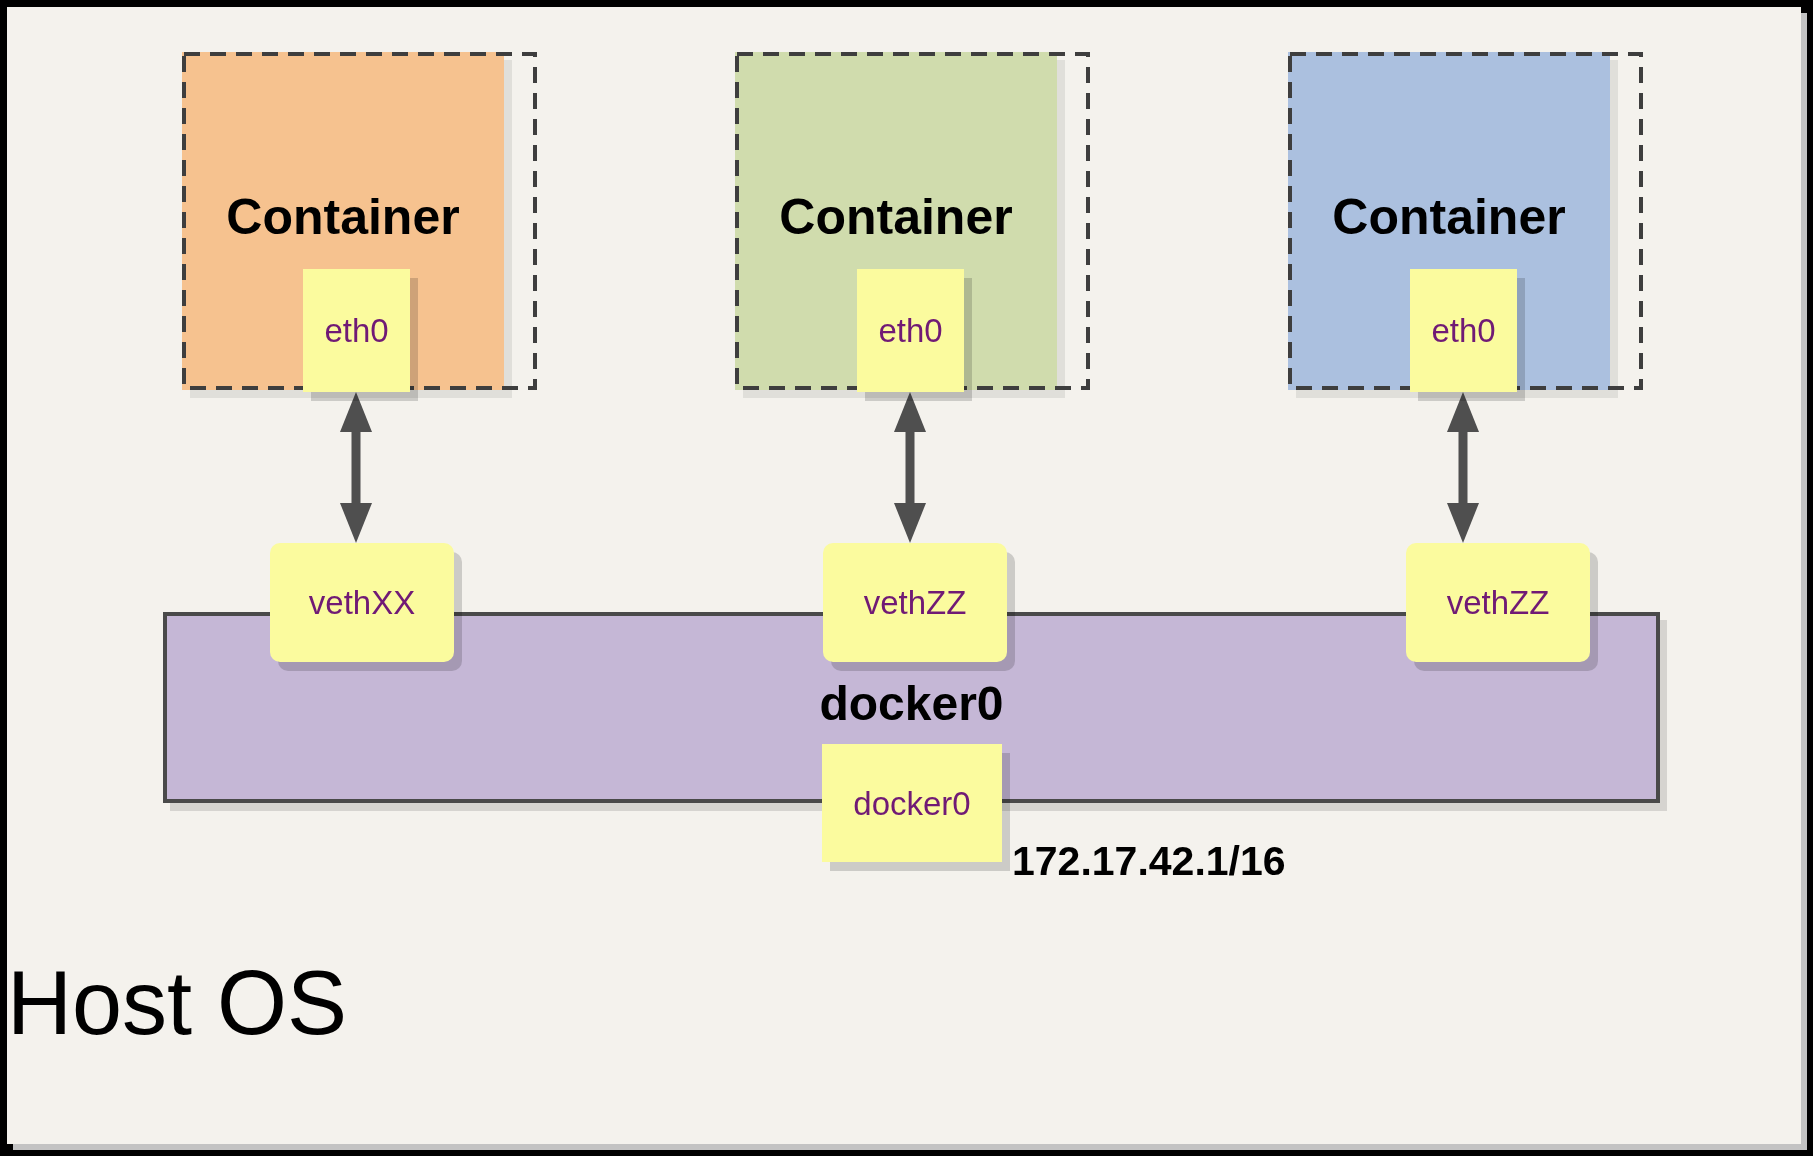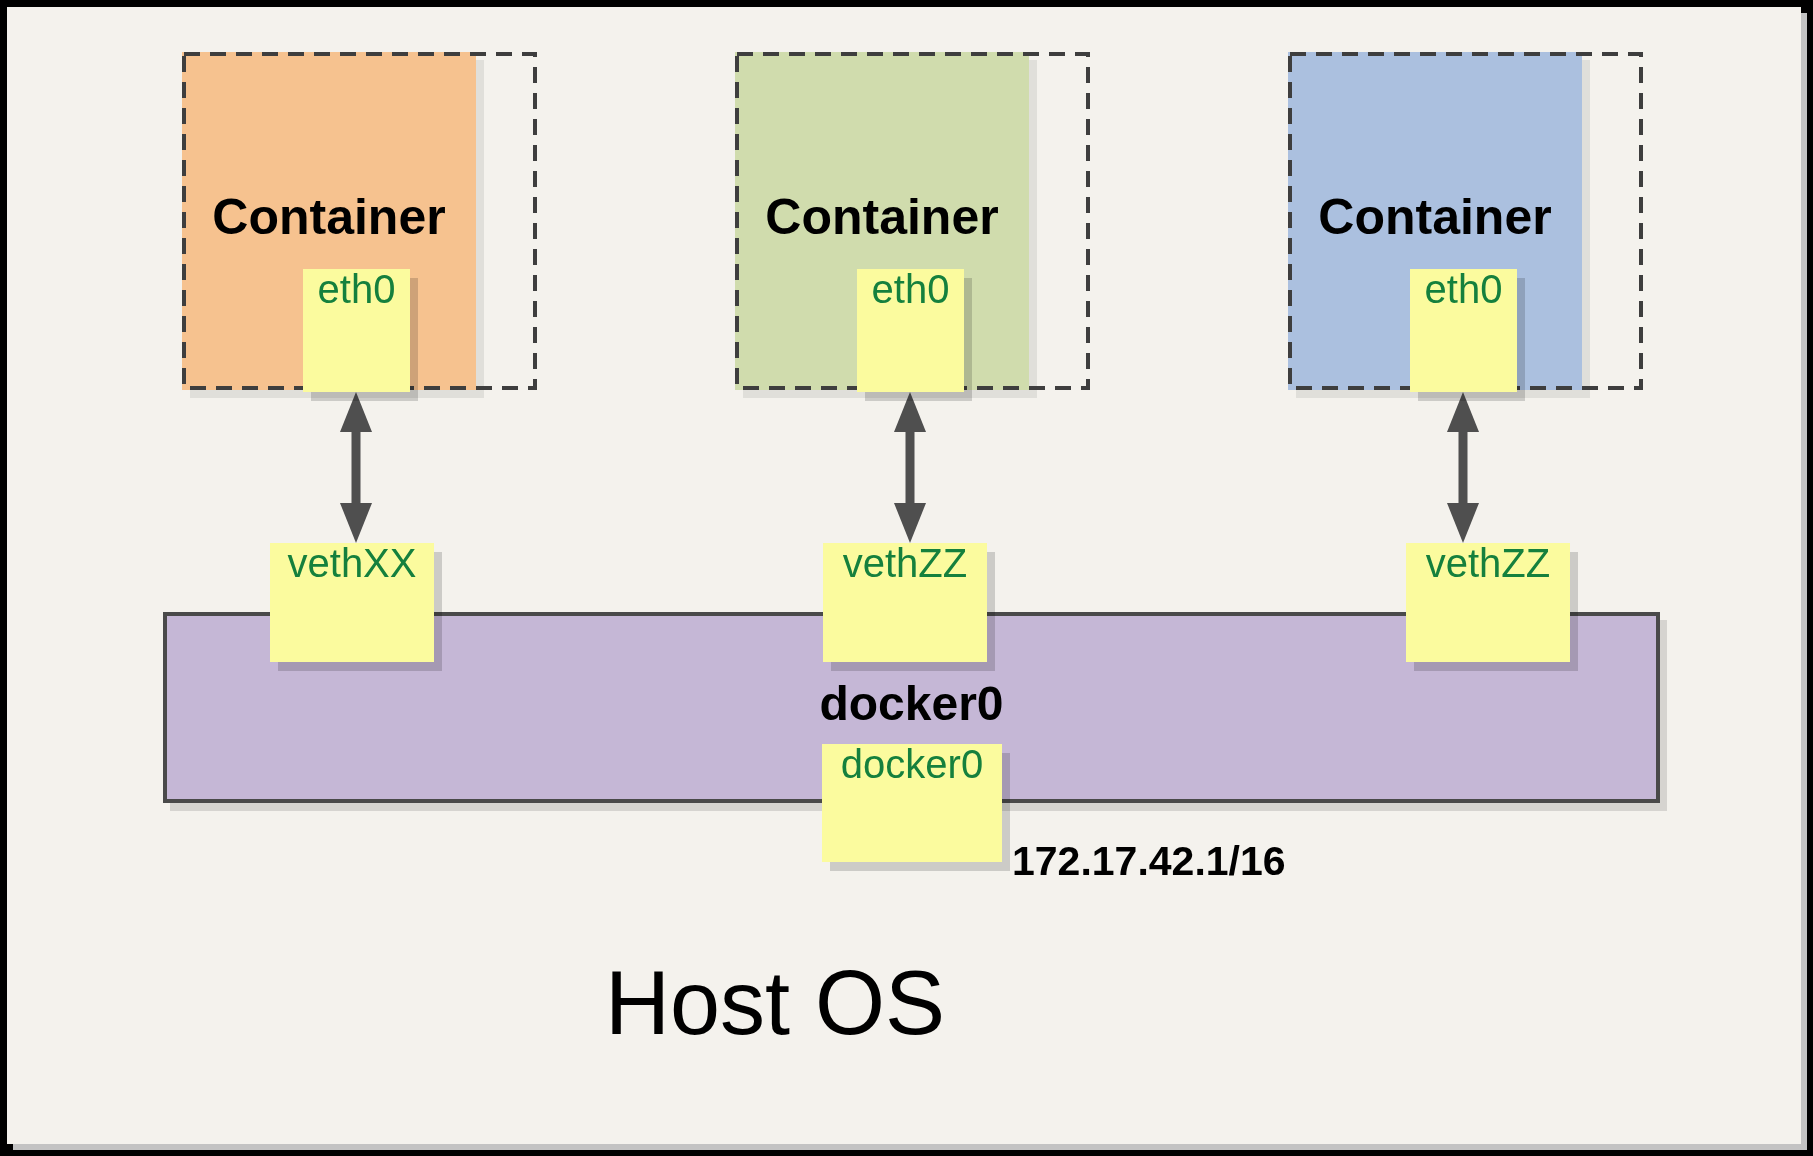--- a/index.html
+++ b/index.html
@@ -10,40 +10,40 @@
     font-family:"Liberation Sans", sans-serif;
     overflow:hidden;
   }
   .sheet{
     position:absolute;left:7px;top:7px;width:1794px;height:1137px;
     background:#F4F2ED;
     box-shadow:6px 6px 0 #C3C3C3;
     z-index:0;
   }
   .container-box{
-    position:absolute;top:52px;width:294px;height:338px;
+    position:absolute;top:52px;width:322px;height:338px;
     box-sizing:border-box;
     box-shadow:8px 8px 0 rgba(0,0,0,0.08);
     z-index:1;
   }
   .container-box svg.dash{position:absolute;left:0;top:0;display:block;}
   .container-title{
     position:absolute;left:0;top:140px;width:100%;
     text-align:center;font-size:50px;font-weight:bold;color:#000;
     line-height:1;
   }
   .label-box{
     position:absolute;
-    display:flex;justify-content:center;
+    display:flex;align-items:center;justify-content:center;
     box-shadow:8px 9px 0 rgba(0,0,0,0.16);
-    font-size:40px;color:#15803d;line-height:1;
+    font-size:33px;color:#701a75;line-height:1;
     z-index:4;
   }
   .port{width:107px;height:123px;top:269px;}
-  .veth{width:164px;height:119px;top:543px;}
+  .veth{width:184px;height:119px;top:543px;border-radius:10px;}
   .bridge-port{width:180px;height:118px;left:822px;top:744px;}
   .arrow{position:absolute;top:392px;width:36px;height:151px;z-index:2;}
   .arrow svg{display:block;}
   .arrow line{stroke:#4F4F4F;stroke-width:9;}
   .arrow polygon{fill:#4F4F4F;}
   .bridge-bar{
     position:absolute;left:163px;top:612px;width:1497px;height:191px;
     box-sizing:border-box;
     border:4px solid #4A4A4A;
     box-shadow:7px 8px 0 rgba(0,0,0,0.12);
@@ -53,21 +53,21 @@
     position:absolute;left:0;top:64px;width:100%;
     text-align:center;font-size:48px;font-weight:bold;color:#000;
     line-height:1;
   }
   .ip-text{
     position:absolute;left:1012px;top:839px;
     font-size:41px;color:#000;line-height:1.1;z-index:2;font-weight:bold;
   }
   .host-title{
     position:absolute;left:7px;top:956px;width:1536px;
-    text-align:center;font-size:90px;color:#000;line-height:1.05;
+    font-size:90px;color:#000;line-height:1.05;
     z-index:2;
   }
 </style>
 </head>
 <body>
 
 <div class="sheet"></div>
 
 <div class="container-box" style="left: 182px; background-color: rgb(246, 194, 143);">
   <svg class="dash" width="355" height="338">

